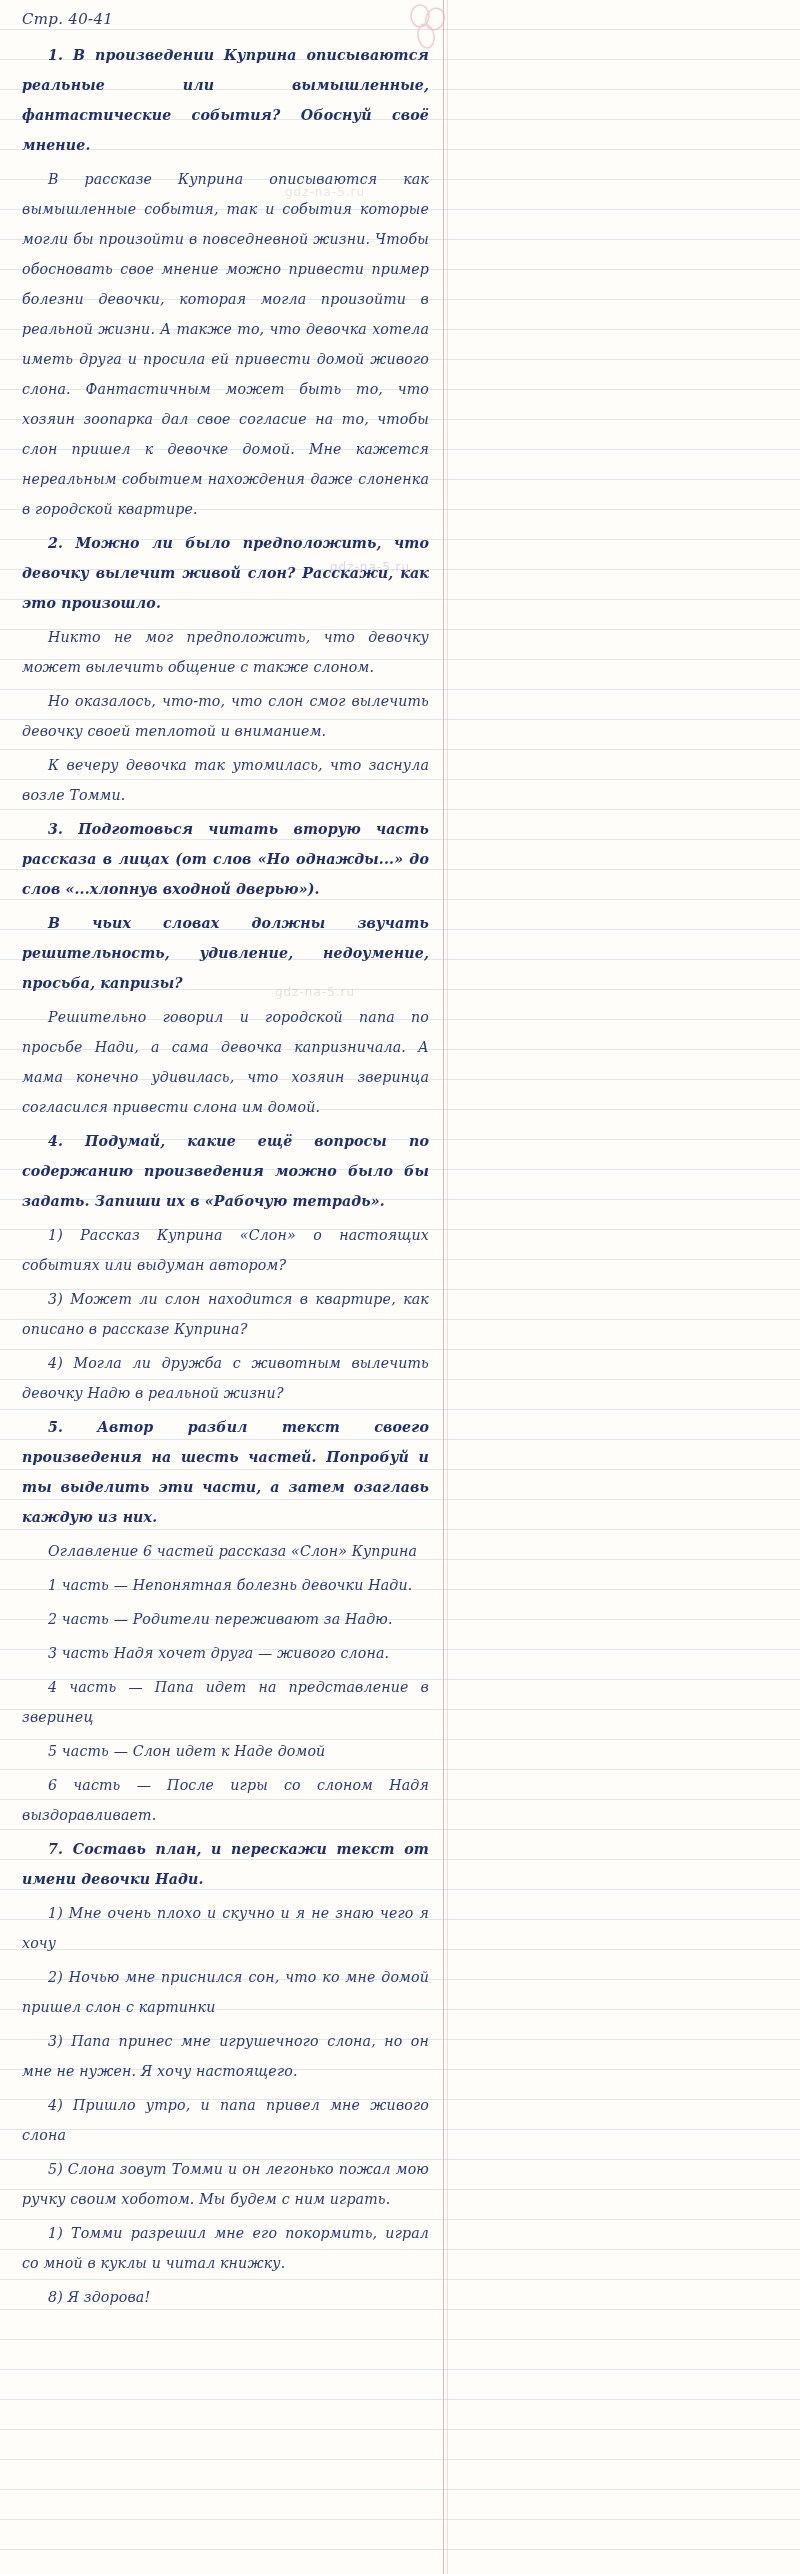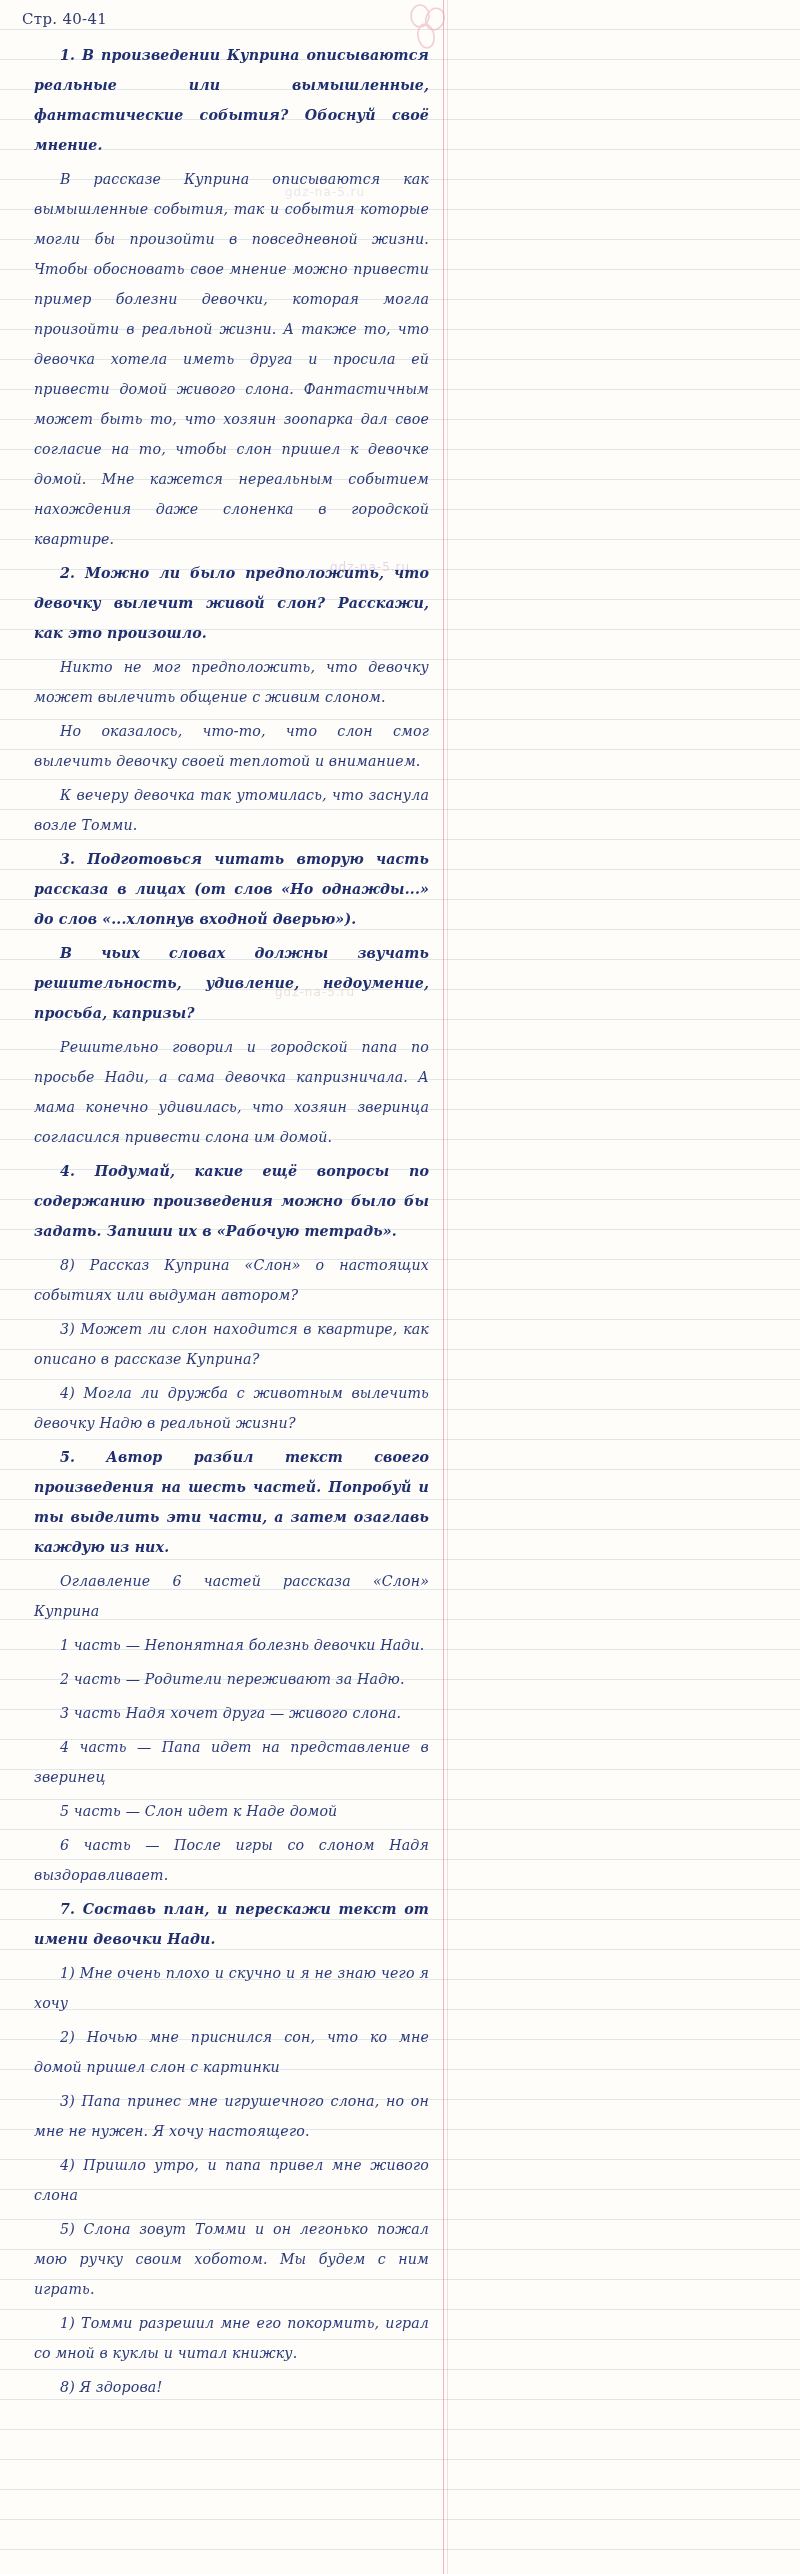--- a/index.html
+++ b/index.html
@@ -68,25 +68,26 @@
     position: absolute;
     left: 0; top: 0;
     width: 443px;
     padding: 6px 14px 0 18px;
     box-sizing: border-box;
   }
   .hdr {
     font-family: "DejaVu Serif", serif;
     font-size: 15px;
     color: #2f3b6b;
+    font-style: italic;
     margin: 4px 0 12px 4px;
     letter-spacing: 0.3px;
   }
   p {
-    margin: 0 0 4px 16px;
+    margin: 0 0 4px 4px;
     font-family: "DejaVu Serif", serif;
     font-style: italic;
     font-size: 14.2px;
     line-height: 30px;
     color: #2a3a7a;
     text-align: justify;
     text-indent: 26px;
     letter-spacing: 0.15px;
   }
   p.q {
@@ -112,30 +113,30 @@
   <div class="wm w2">gdz-na-5.ru</div>
   <div class="wm w3">gdz-na-5.ru</div>
 
   <div class="content">
     <div class="hdr">Стр. 40-41</div>
 
     <p class="q">1. В произведении Куприна описываются реальные или вымышленные, фантастические события? Обоснуй своё мнение.</p>
     <p>В рассказе Куприна описываются как вымышленные события, так и события которые могли бы произойти в повседневной жизни. Чтобы обосновать свое мнение можно привести пример болезни девочки, которая могла произойти в реальной жизни. А также то, что девочка хотела иметь друга и просила ей привести домой живого слона. Фантастичным может быть то, что хозяин зоопарка дал свое согласие на то, чтобы слон пришел к девочке домой. Мне кажется нереальным событием нахождения даже слоненка в городской квартире.</p>
 
     <p class="q">2. Можно ли было предположить, что девочку вылечит живой слон? Расскажи, как это произошло.</p>
-    <p>Никто не мог предположить, что девочку может вылечить общение с живим слоном.</p>
+    <p>Никто не мог предположить, что девочку может вылечить общение с также слоном.</p>
     <p>Но оказалось, что-то, что слон смог вылечить девочку своей теплотой и вниманием.</p>
     <p>К вечеру девочка так утомилась, что заснула возле Томми.</p>
 
     <p class="q">3. Подготовься читать вторую часть рассказа в лицах (от слов «Но однажды...» до слов «...хлопнув входной дверью»).</p>
     <p class="q">В чьих словах должны звучать решительность, удивление, недоумение, просьба, капризы?</p>
     <p>Решительно говорил и городской папа по просьбе Нади, а сама девочка капризничала. А мама конечно удивилась, что хозяин зверинца согласился привести слона им домой.</p>
 
     <p class="q">4. Подумай, какие ещё вопросы по содержанию произведения можно было бы задать. Запиши их в «Рабочую тетрадь».</p>
-    <p>8) Рассказ Куприна «Слон» о настоящих событиях или выдуман автором?</p>
+    <p>1) Рассказ Куприна «Слон» о настоящих событиях или выдуман автором?</p>
     <p>3) Может ли слон находится в квартире, как описано в рассказе Куприна?</p>
     <p>4) Могла ли дружба с животным вылечить девочку Надю в реальной жизни?</p>
 
     <p class="q">5. Автор разбил текст своего произведения на шесть частей. Попробуй и ты выделить эти части, а затем озаглавь каждую из них.</p>
     <p>Оглавление 6 частей рассказа «Слон» Куприна</p>
     <p>1 часть — Непонятная болезнь девочки Нади.</p>
     <p>2 часть — Родители переживают за Надю.</p>
     <p>3 часть Надя хочет друга — живого слона.</p>
     <p>4 часть — Папа идет на представление в зверинец</p>
     <p>5 часть — Слон идет к Наде домой</p>

